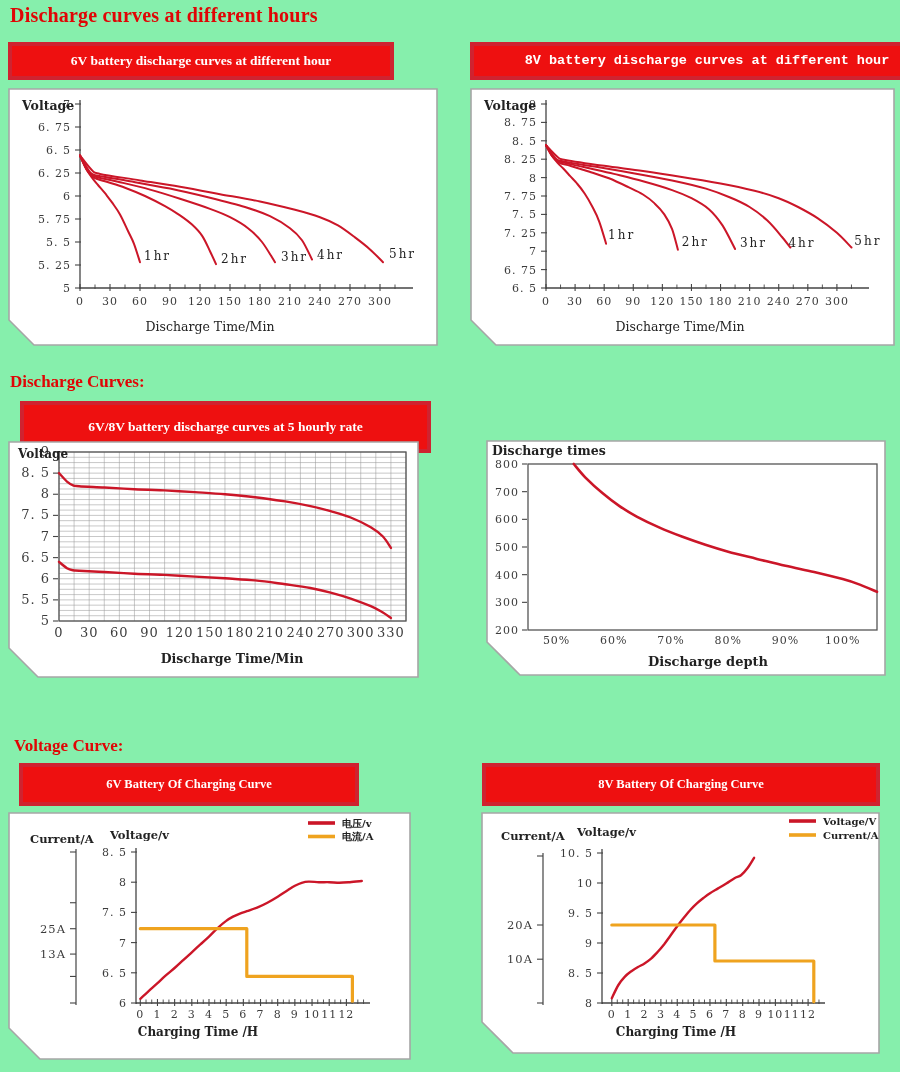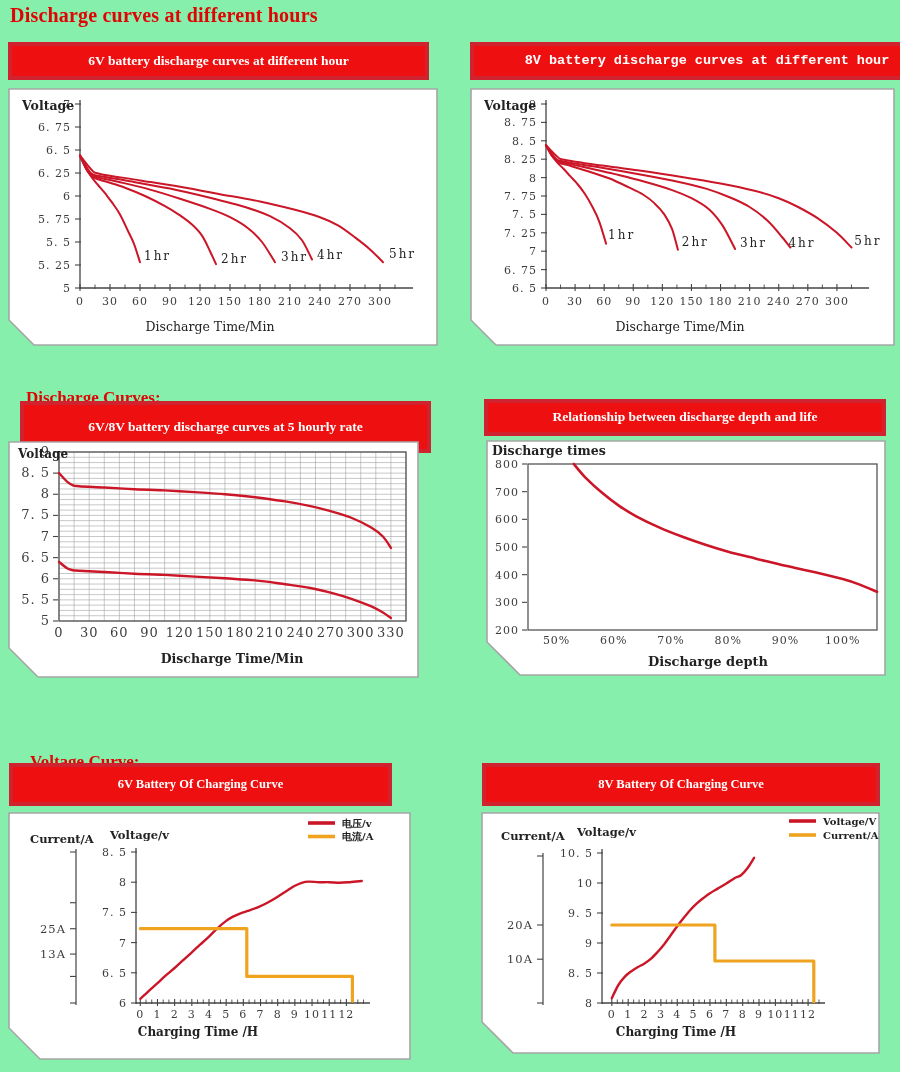--- a/index.html
+++ b/index.html
@@ -1,32 +1,32 @@
 <!DOCTYPE html>
 <html><head>
 <meta charset="utf-8">
 <style>
   html,body{margin:0;padding:0;background:#fff;}
   .page{position:relative;width:900px;height:1072px;background:#86efac;overflow:hidden;
         font-family:"Liberation Serif",serif;padding-left:44px;}
   .main-title{position:absolute;left:10px;top:4px;margin:0;font-size:20px;font-weight:bold;
         color:#e00505;letter-spacing:.2px;}
-  .sec{position:absolute;margin:16px;font-size:17px;font-weight:bold;color:#e00505;}
+  .sec{position:absolute;margin:0;font-size:17px;font-weight:bold;color:#e00505;}
   .s2{left:10px;top:372px;}
   .s3{left:14px;top:736px;}
   .band{position:absolute;background:#cf2330;padding:4px;box-sizing:border-box;}
   .band-in{background:#ee1010;width:100%;height:100%;display:flex;flex-direction:column;
         justify-content:center;align-items:center;color:#fff;font-weight:bold;text-align:center;}
   .band-line{font-size:13.5px;line-height:1.4;}
   .band-sm .band-line{font-size:12.5px;line-height:1.35;}
-  .b1{left:8px;top:42px;width:421px;height:38px;}
+  .b1{left:8px;top:42px;width:386px;height:38px;}
   .b2{left:470px;top:42px;width:474px;height:38px;font-family:Liberation Mono, monospace;}
   .b3{left:20px;top:401px;width:411px;height:52px;}
   .b4{left:484px;top:399px;width:402px;height:37px;}
-  .b5{left:9px;top:763px;width:383px;height:43px;}
+  .b5{left:19px;top:763px;width:340px;height:43px;}
   .b6{left:482px;top:763px;width:398px;height:43px;}
   svg.chart{position:absolute;display:block;}
   #c1{left:8px;top:88px;}
   #c2{left:470px;top:88px;}
   #c3{left:8px;top:441px;}
   #c4{left:486px;top:440px;}
   #c5{left:8px;top:812px;}
   #c6{left:481px;top:812px;}
   svg.chart text{font-family:"DejaVu Serif",serif;}
   svg.chart .tk{letter-spacing:1px;fill:#3c3c3c;}
@@ -186,25 +186,20 @@
       <text x="318.42424242424244" y="158.78400000000002" text-anchor="start" font-size="12" fill="#333" class="ann">4hr</text>
       <text x="384.3636363636364" y="157.312" text-anchor="start" font-size="12" fill="#333" class="ann">5hr</text>
       <text x="14" y="22" text-anchor="start" font-size="12.5" fill="#222" font-weight="bold">Voltage</text>
       <text x="210" y="243" text-anchor="middle" font-size="12.5" fill="#222">Discharge Time/Min</text>
     </svg>
 
   <h2 class="sec s2">Discharge Curves:</h2>
   <div class="band b3">
     <div class="band-in">
       <div class="band-line">6V/8V battery discharge curves  at 5 hourly rate</div>
-    </div>
-  </div>
-  <div class="band b4">
-    <div class="band-in">
-      <div class="band-line">Relationship between discharge depth and life</div>
     </div>
   </div>
   <svg class="chart" id="c3" viewBox="0 0 411 237" style="width: 411px; height: 237px;">
       <path d="M1,1 H410 V236 H30 L1,207 Z" fill="#fff" stroke="#a6a6a6" stroke-width="1.6"></path>
       <line x1="51" y1="180" x2="51" y2="11" stroke="#9a9a9a" stroke-width="0.55"></line>
       <line x1="66.08695652173913" y1="180" x2="66.08695652173913" y2="11" stroke="#9a9a9a" stroke-width="0.55"></line>
       <line x1="81.17391304347827" y1="180" x2="81.17391304347827" y2="11" stroke="#9a9a9a" stroke-width="0.55"></line>
       <line x1="96.26086956521739" y1="180" x2="96.26086956521739" y2="11" stroke="#9a9a9a" stroke-width="0.55"></line>
       <line x1="111.34782608695653" y1="180" x2="111.34782608695653" y2="11" stroke="#9a9a9a" stroke-width="0.55"></line>
       <line x1="126.43478260869566" y1="180" x2="126.43478260869566" y2="11" stroke="#9a9a9a" stroke-width="0.55"></line>

